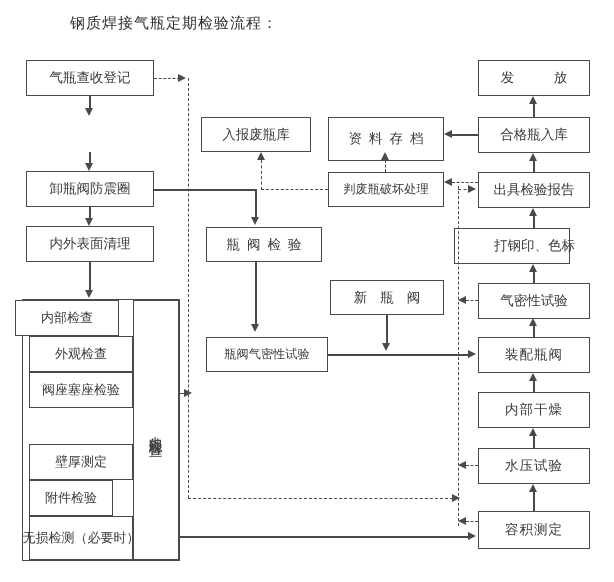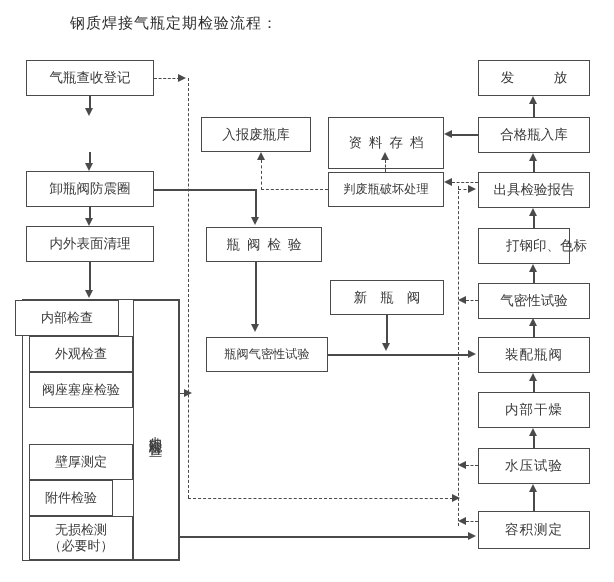--- a/index.html
+++ b/index.html
@@ -34,21 +34,21 @@
     font-size:13.5px;
     color:#3a3a3a;
     line-height:1.15;
     text-align:center;
     white-space:pre;
   }
   .sp1{letter-spacing:1px;}
   .sp4{letter-spacing:7px; text-indent:7px;}
   .sp6{letter-spacing:13px; text-indent:13px;}
   .small{font-size:12.2px;}
-  .two-line{flex-direction:column; line-height:1.25;}
+  .two-line{flex-direction:row; line-height:1.25;}
   
   .vert{
     writing-mode:vertical-rl;
     text-orientation:upright;
     letter-spacing:2px;
     font-size:13.5px;
   }
   
   .ln{position:absolute;background:#4a4a4a;}
   .vln{width:1.5px;}
@@ -120,37 +120,37 @@
     <span>无损检测</span>
     <span>（必要时）</span>
   </div>
 
   <div class="insp-side" style="left:133px;top:300px;width:46px;height:260px;">
     <span class="vert">内外观检查</span>
   </div>
 
   <div class="box" style="left:201px;top:117px;width:110px;height:35px;">入报废瓶库</div>
 
-  <div class="box sp4" style="left:328px;top:117px;width:116px;height:52px;">资料存档</div>
+  <div class="box sp4" style="left:328px;top:117px;width:116px;height:44px;">资料存档</div>
 
   <div class="box small" style="left:328px;top:172px;width:116px;height:35px;">判废瓶破坏处理</div>
 
   <div class="box sp4" style="left:206px;top:227px;width:116px;height:35px;">瓶阀检验</div>
 
   <div class="box sp6" style="left:330px;top:280px;width:114px;height:35px;">新瓶阀</div>
 
   <div class="box small" style="left:206px;top:337px;width:122px;height:35px;">瓶阀气密性试验</div>
 
   <div class="box sp6" style="left:478px;top:60px;width:112px;height:36px;">发　放</div>
 
   <div class="box" style="left:478px;top:117px;width:112px;height:36px;">合格瓶入库</div>
 
   <div class="box" style="left:478px;top:172px;width:112px;height:36px;">出具检验报告</div>
 
-  <div class="box" style="left:478px;top:228px;width:92px;height:36px;padding-left:45px;">打钢印、色标</div>
+  <div class="box" style="left:454px;top:228px;width:116px;height:36px;padding-left:45px;">打钢印、色标</div>
 
   <div class="box" style="left:478px;top:283px;width:112px;height:36px;">气密性试验</div>
 
   <div class="box sp1" style="left:478px;top:337px;width:112px;height:36px;">装配瓶阀</div>
 
   <div class="box sp1" style="left:478px;top:392px;width:112px;height:36px;">内部干燥</div>
 
   <div class="box sp1" style="left:478px;top:448px;width:112px;height:36px;">水压试验</div>
 
   <div class="box sp1" style="left:478px;top:511px;width:112px;height:38px;">容积测定</div>

